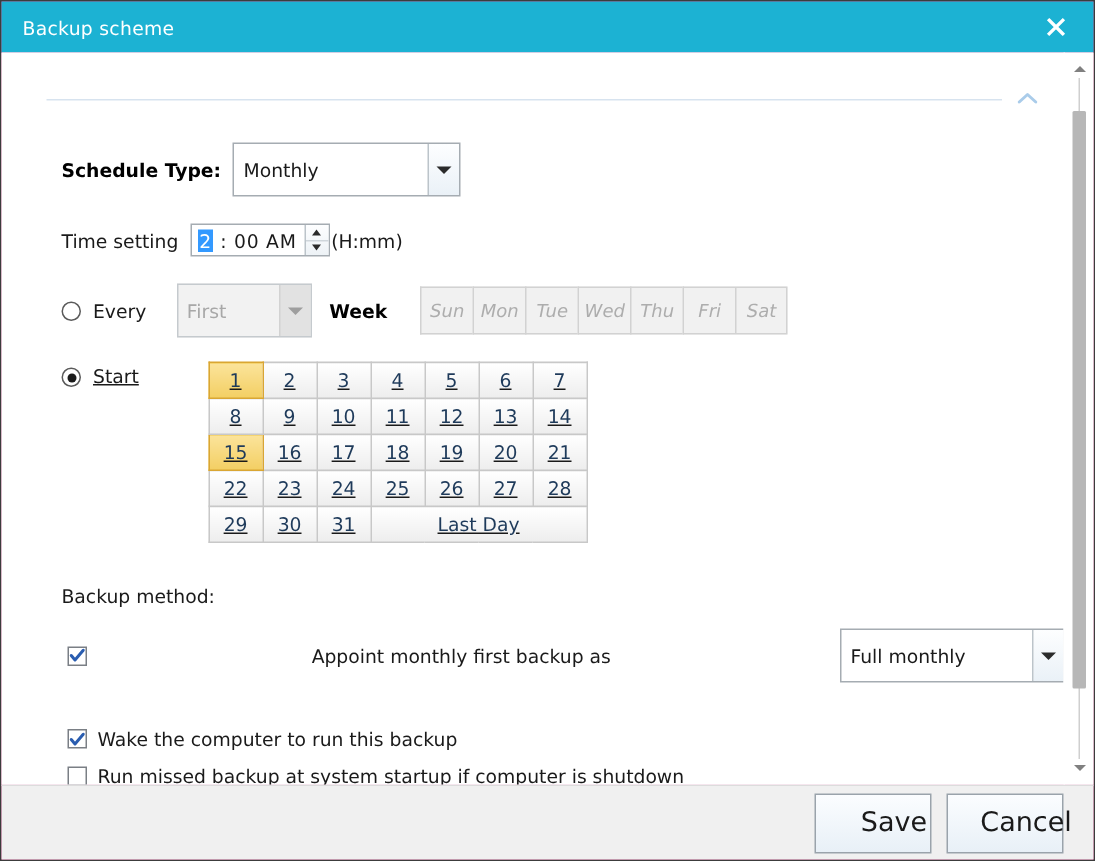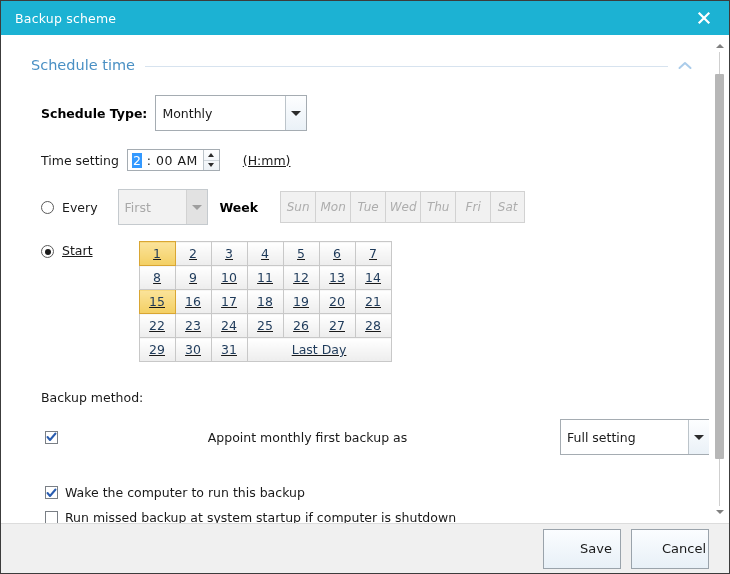--- a/index.html
+++ b/index.html
@@ -101,21 +101,21 @@
     align-items: center;
   }
   .lbl-bold { font-weight: bold; font-size: 12.5px; color: #000; }
   .lbl { font-size: 12.5px; color: #1a1a1a; }
 
   .r-schedtype { padding: 22px 0 0 40px; }
   .r-schedtype .lbl-bold { margin-right: 8px; }
 
   .r-time { padding: 18px 0 0 40px; }
   .r-time .lbl { margin-right: 8px; }
-  .hint { margin-left: 23px; font-size: 12.5px; color: #1a1a1a; text-decoration: underline; }
+  .hint { margin-left: 1px; font-size: 12.5px; color: #1a1a1a; }
 
   .r-every { padding: 18px 0 0 40px; }
   .r-start { padding: 16px 0 0 40px; align-items: flex-start; text-decoration: underline; }
 
   
   .combo {
     display: inline-flex;
     align-items: stretch;
     height: 36px;
     border: 1px solid #a5acb2;
@@ -329,21 +329,21 @@
     align-items: center;
     justify-content: flex-end;
     padding-right: 20px;
     gap: 10px;
   }
   .btn {
     width: 78px;
     height: 40px;
     border: 1px solid #9aa3ab;
     background: linear-gradient(#fbfdff, #e8f0f7);
-    font-size: 13px;
+    font-size: 18px;
     color: #1a1a1a;
     display: flex; align-items: center; justify-content: center;
     cursor: pointer;
     box-sizing: border-box;
     padding-left: 28px;
   }
 </style>
 </head>
 <body>
 
@@ -357,21 +357,20 @@
           <path d="M2.5 2.5 L11.5 11.5 M11.5 2.5 L2.5 11.5" stroke="#ffffff" stroke-width="2.2" stroke-linecap="square"></path>
         </svg>
       </span>
     </div>
   </div>
 
   <div class="content-wrap">
     <div class="content">
 
       <div class="section-head">
-        <span class="section-title">Schedule time</span>
         <span class="section-rule"></span>
         <span class="collapse-icon">
           <svg width="14" height="9" viewBox="0 0 14 9">
             <path d="M1.5 7 L7 2 L12.5 7" stroke="#aaccea" stroke-width="2" fill="none" stroke-linecap="round" stroke-linejoin="round"></path>
           </svg>
         </span>
       </div>
 
       <div class="row r-schedtype">
         <span class="lbl-bold">Schedule Type:</span>
@@ -478,21 +477,21 @@
       </div>
 
       <div class="row r-appoint">
         <span class="cbox">
           <svg width="11" height="10" viewBox="0 0 11 10">
             <path d="M1.5 5 L4 8 L9.5 1.5" stroke="#2a5db0" stroke-width="2" fill="none" stroke-linecap="round" stroke-linejoin="round"></path>
           </svg>
         </span>
         <span class="chk-label">Appoint monthly first backup as</span>
         <div class="combo combo-firstbackup">
-          <span class="value">Full setting</span>
+          <span class="value">Full monthly</span>
           <span class="arrow">
               <span class="tri"></span>
             </span>
         </div>
       </div>
 
       <div class="row r-wake">
         <span class="cbox">
           <svg width="11" height="10" viewBox="0 0 11 10">
             <path d="M1.5 5 L4 8 L9.5 1.5" stroke="#2a5db0" stroke-width="2" fill="none" stroke-linecap="round" stroke-linejoin="round"></path>

